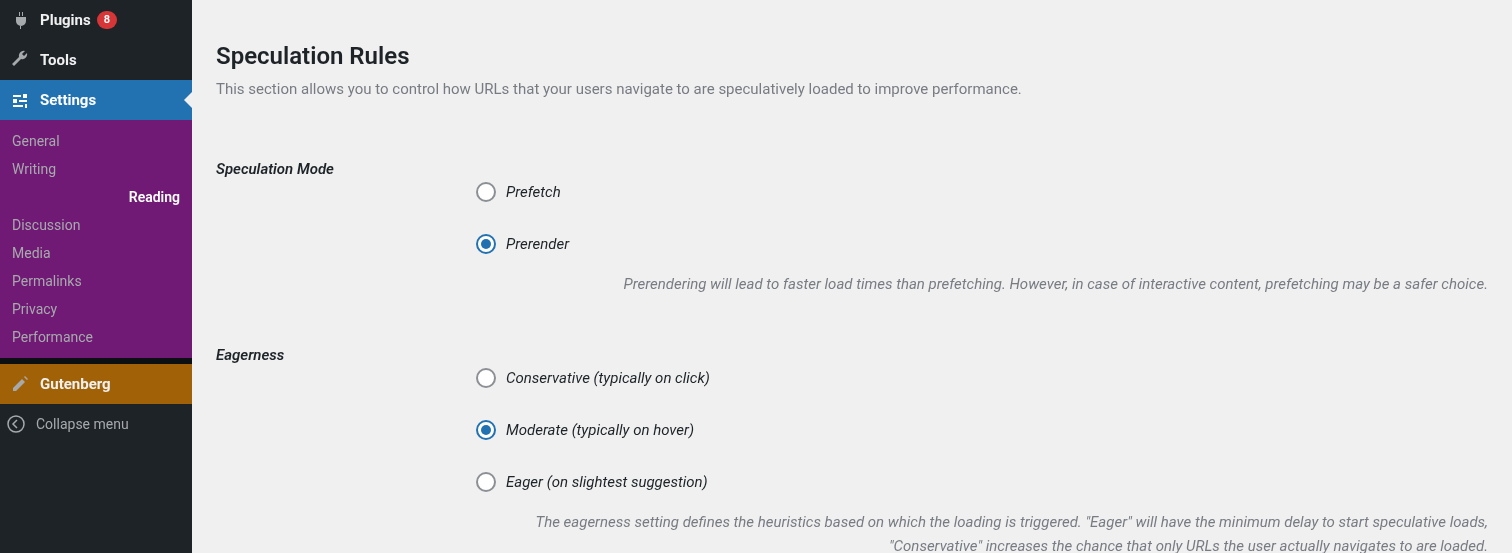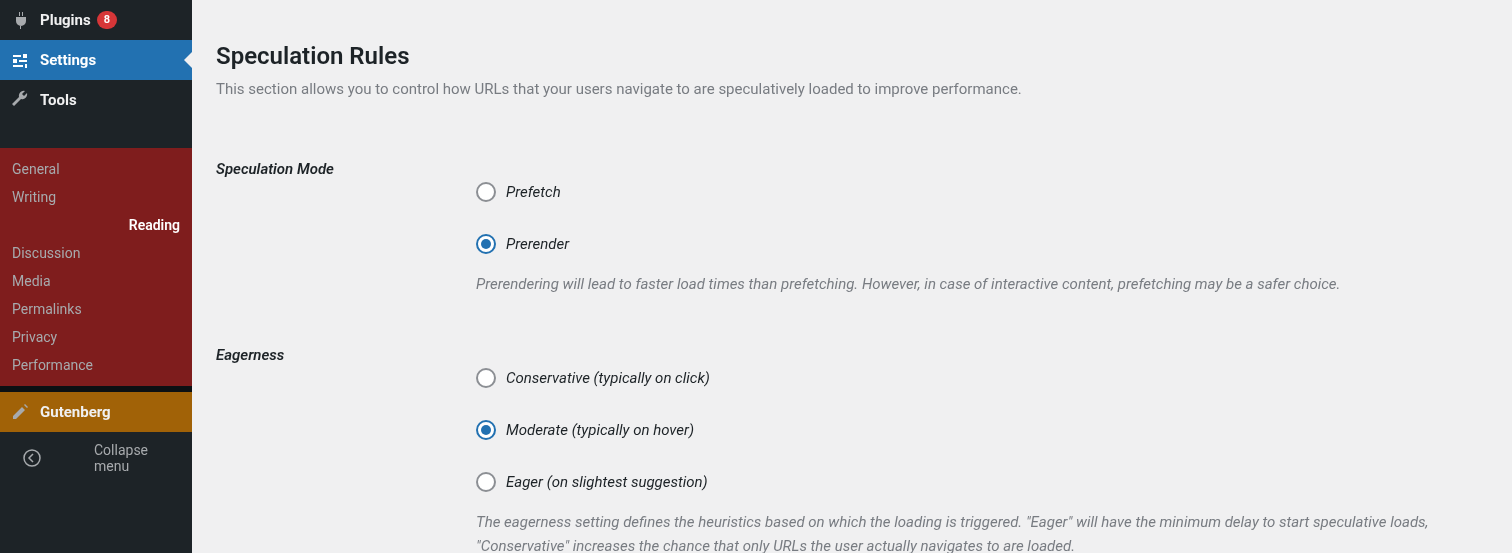--- a/index.html
+++ b/index.html
@@ -51,44 +51,42 @@
   .badge {
     background: #d63638;
     color: #fff;
     border-radius: 10px;
     font-size: 11px;
     padding: 1px 7px;
     margin-left: 6px;
     line-height: 1.4;
   }
   .submenu {
-    background: #7f1d1d;
+    background: #701a75;
     padding: 7px 0;
-    margin-top: 28px;
   }
   .sub-item {
     padding: 6px 12px;
     font-size: 14px;
     color: #a7aaad;
     cursor: pointer;
   }
   .sub-item.current {
     color: #ffffff;
     font-weight: 600;
     text-align: right;
   }
   .side-sep { height: 6px; background: #0c1013; }
   .side-item.block { background: #a16207; }
   .collapse-item {
     display: flex; align-items: center;
-    padding: 10px 22px;
+    padding: 10px 6px;
     font-size: 14px;
     color: #a7aaad;
     cursor: pointer;
-    gap: 42px;
   }
   .collapse-item .ic { width: 20px; height: 20px; margin-right: 10px; display: inline-flex; align-items: center; justify-content: center; }
   .collapse-item .ic svg { width: 20px; height: 20px; fill: currentColor; }
 
   .main {
     flex: 1;
     padding: 10px 24px 40px 24px;
   }
   h2.section-title {
     font-size: 24px;
@@ -139,20 +137,21 @@
     top: 3px; left: 3px;
     width: 10px; height: 10px;
     background: #2271b1;
     border-radius: 50%;
   }
   .help {
     font-size: 15px;
     color: #787c82;
     margin-top: 19px;
     line-height: 1.55;
+    text-align: right;
   }
   .btn-primary {
     background: #2271b1;
     color: #fff;
     border: 1px solid #2271b1;
     border-radius: 3px;
     padding: 10px 14px;
     font-size: 14px;
     cursor: pointer;
     margin-top: 14px;
@@ -168,36 +167,36 @@
       <span class="ic">
         <svg viewBox="0 0 20 20">
             <path d="M9 2h1v4H9zM12 2h1v4h-1zM6 7h10v4a5 5 0 0 1-5 5 5 5 0 0 1-5-5zM10 16v3h1v-3z"></path>
           </svg>
       </span>
       <span>Plugins</span>
       <span class="badge">8</span>
     </div>
 
 
+    <div class="side-item">
+      <span class="ic">
+        <svg viewBox="0 0 20 20">
+            <path d="M17 3a5 5 0 0 1-6 6l-7 7-2-2 7-7a5 5 0 0 1 6-6l-3 3 2 2z"></path>
+          </svg>
+      </span>
+      <span>Tools</span>
+    </div>
+
     <div class="side-item active">
       <span class="ic">
         <svg viewBox="0 0 20 20">
             <path d="M3 5h8v2H3zM13 4h4v4h-4zM3 9h4v4H3zM9 10h8v2H9zM3 15h10v2H3zM15 14h2v4h-2z"></path>
           </svg>
       </span>
       <span>Settings</span>
-    </div>
-
-    <div class="side-item">
-      <span class="ic">
-        <svg viewBox="0 0 20 20">
-            <path d="M17 3a5 5 0 0 1-6 6l-7 7-2-2 7-7a5 5 0 0 1 6-6l-3 3 2 2z"></path>
-          </svg>
-      </span>
-      <span>Tools</span>
     </div>
 
     <div class="submenu">
       <div class="sub-item">General</div>
       <div class="sub-item">Writing</div>
       <div class="sub-item current">Reading</div>
       <div class="sub-item">Discussion</div>
       <div class="sub-item">Media</div>
       <div class="sub-item">Permalinks</div>
       <div class="sub-item">Privacy</div>

